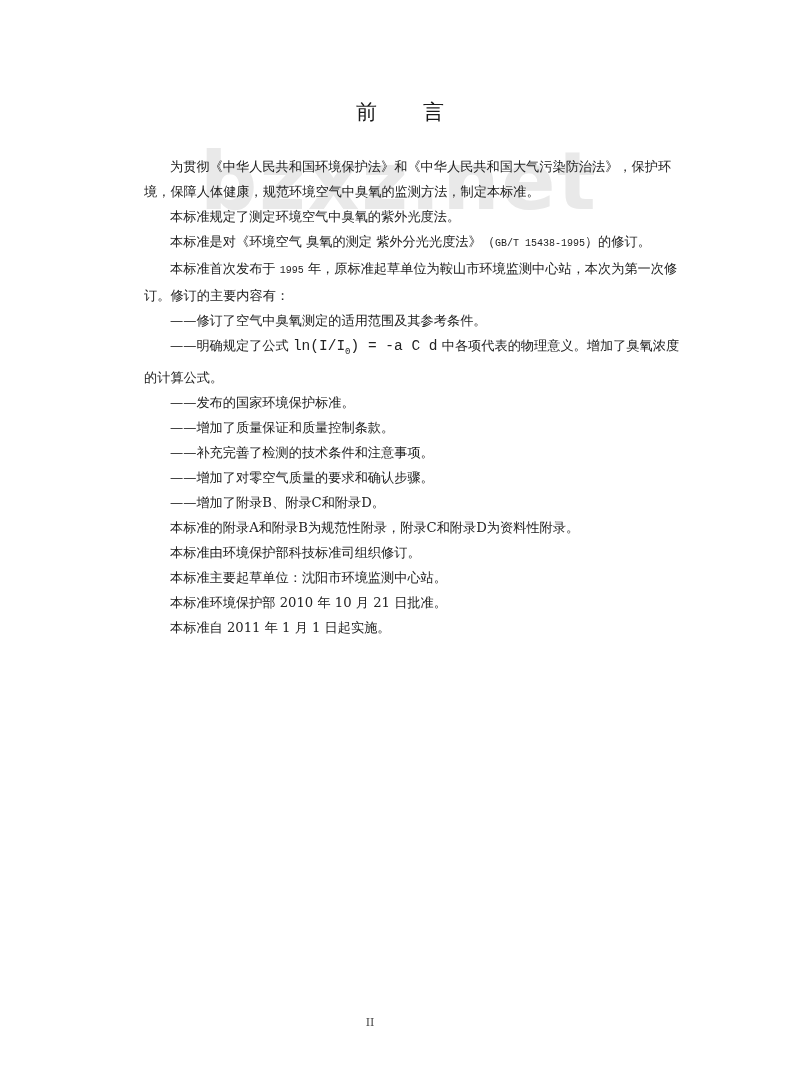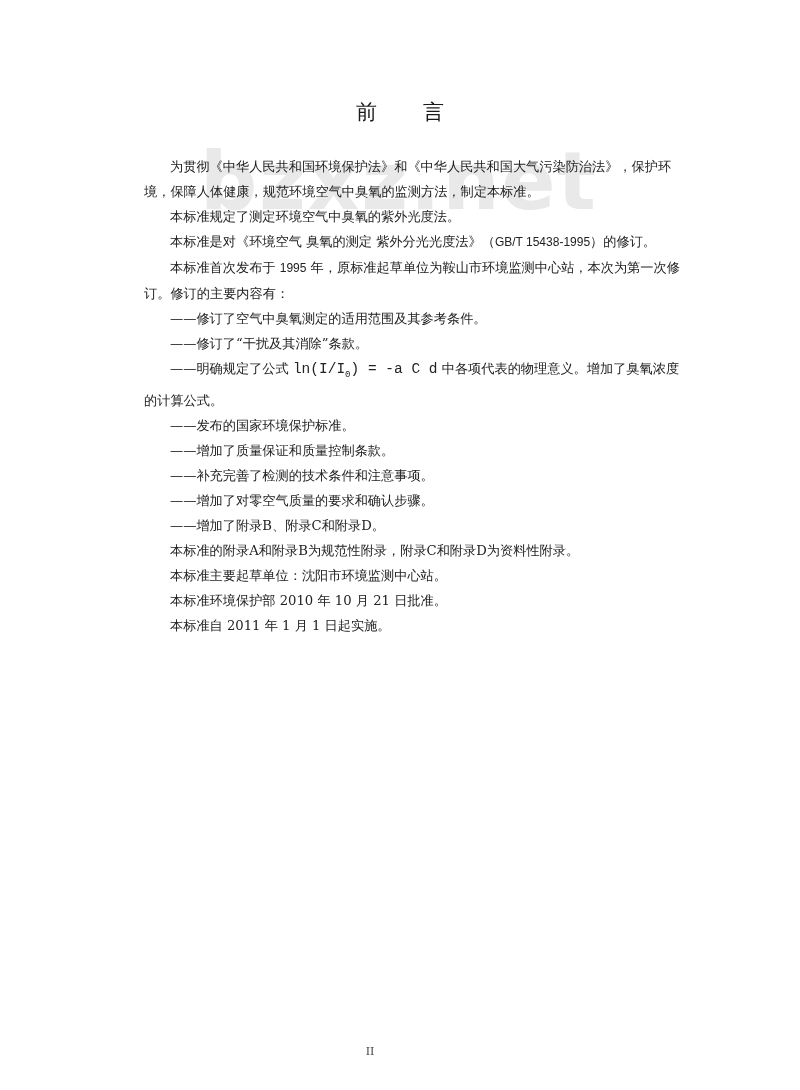--- a/index.html
+++ b/index.html
@@ -58,33 +58,33 @@
       line-height: 25px;
     }
     .para {
       margin: 0;
       text-indent: 26px;
     }
     .para.item {
       text-indent: 26px;
     }
     .sans {
-      font-family: Liberation Sans, sans-serif;
-      font-size: 12px;
+      font-family: Liberation Mono, monospace;
+      font-size: 10px;
     }
     .formula {
       font-family: Liberation Mono, monospace;
       font-size: 14.5px;
     }
     .formula sub {
       font-size: 9px;
     }
     .page-number {
       position: absolute;
-      top: 1045px;
+      top: 1016px;
       left: 0;
       width: 740px;
       text-align: center;
       font-size: 11px;
       color: #444;
       z-index: 1;
     }
   </style>
 </head>
 <body>
@@ -97,28 +97,28 @@
     <span class="ch1">前</span><span>言</span>
   </div>
 
   <div class="content">
     <p class="para">为贯彻《中华人民共和国环境保护法》和《中华人民共和国大气污染防治法》，保护环境，保障人体健康，规范环境空气中臭氧的监测方法，制定本标准。</p>
     <p class="para">本标准规定了测定环境空气中臭氧的紫外光度法。</p>
     <p class="para"><span>本标准是对《环境空气  臭氧的测定  紫外分光光度法》（</span><span class="sans">GB/T 15438-1995</span><span>）的修订。</span></p>
     <p class="para"><span>本标准首次发布于 </span><span class="sans">1995</span><span> 年，原标准起草单位为鞍山市环境监测中心站，本次为第一次修订。修订的主要内容有：</span></p>
 
     <p class="para item">——修订了空气中臭氧测定的适用范围及其参考条件。</p>
-    <p class="para item">——修订了“干扰及其消除”条款。</p>
     <p class="para item"><span>——明确规定了公式 </span><span class="formula"><span>ln(I/I</span><sub>0</sub><span>) = -a C d</span></span><span> 中各项代表的物理意义。增加了臭氧浓度的计算公式。</span></p>
     <p class="para item">——发布的国家环境保护标准。</p>
     <p class="para item">——增加了质量保证和质量控制条款。</p>
     <p class="para item">——补充完善了检测的技术条件和注意事项。</p>
     <p class="para item">——增加了对零空气质量的要求和确认步骤。</p>
     <p class="para item">——增加了附录B、附录C和附录D。</p>
 
     <p class="para">本标准的附录A和附录B为规范性附录，附录C和附录D为资料性附录。</p>
+    <p class="para">本标准由环境保护部科技标准司组织修订。</p>
     <p class="para">本标准主要起草单位：沈阳市环境监测中心站。</p>
     <p class="para">本标准环境保护部 2010 年 10 月 21 日批准。</p>
     <p class="para">本标准自 2011 年 1 月 1 日起实施。</p>
   </div>
 
   <div class="page-number">II</div>
 </div>
 
 </body></html>

